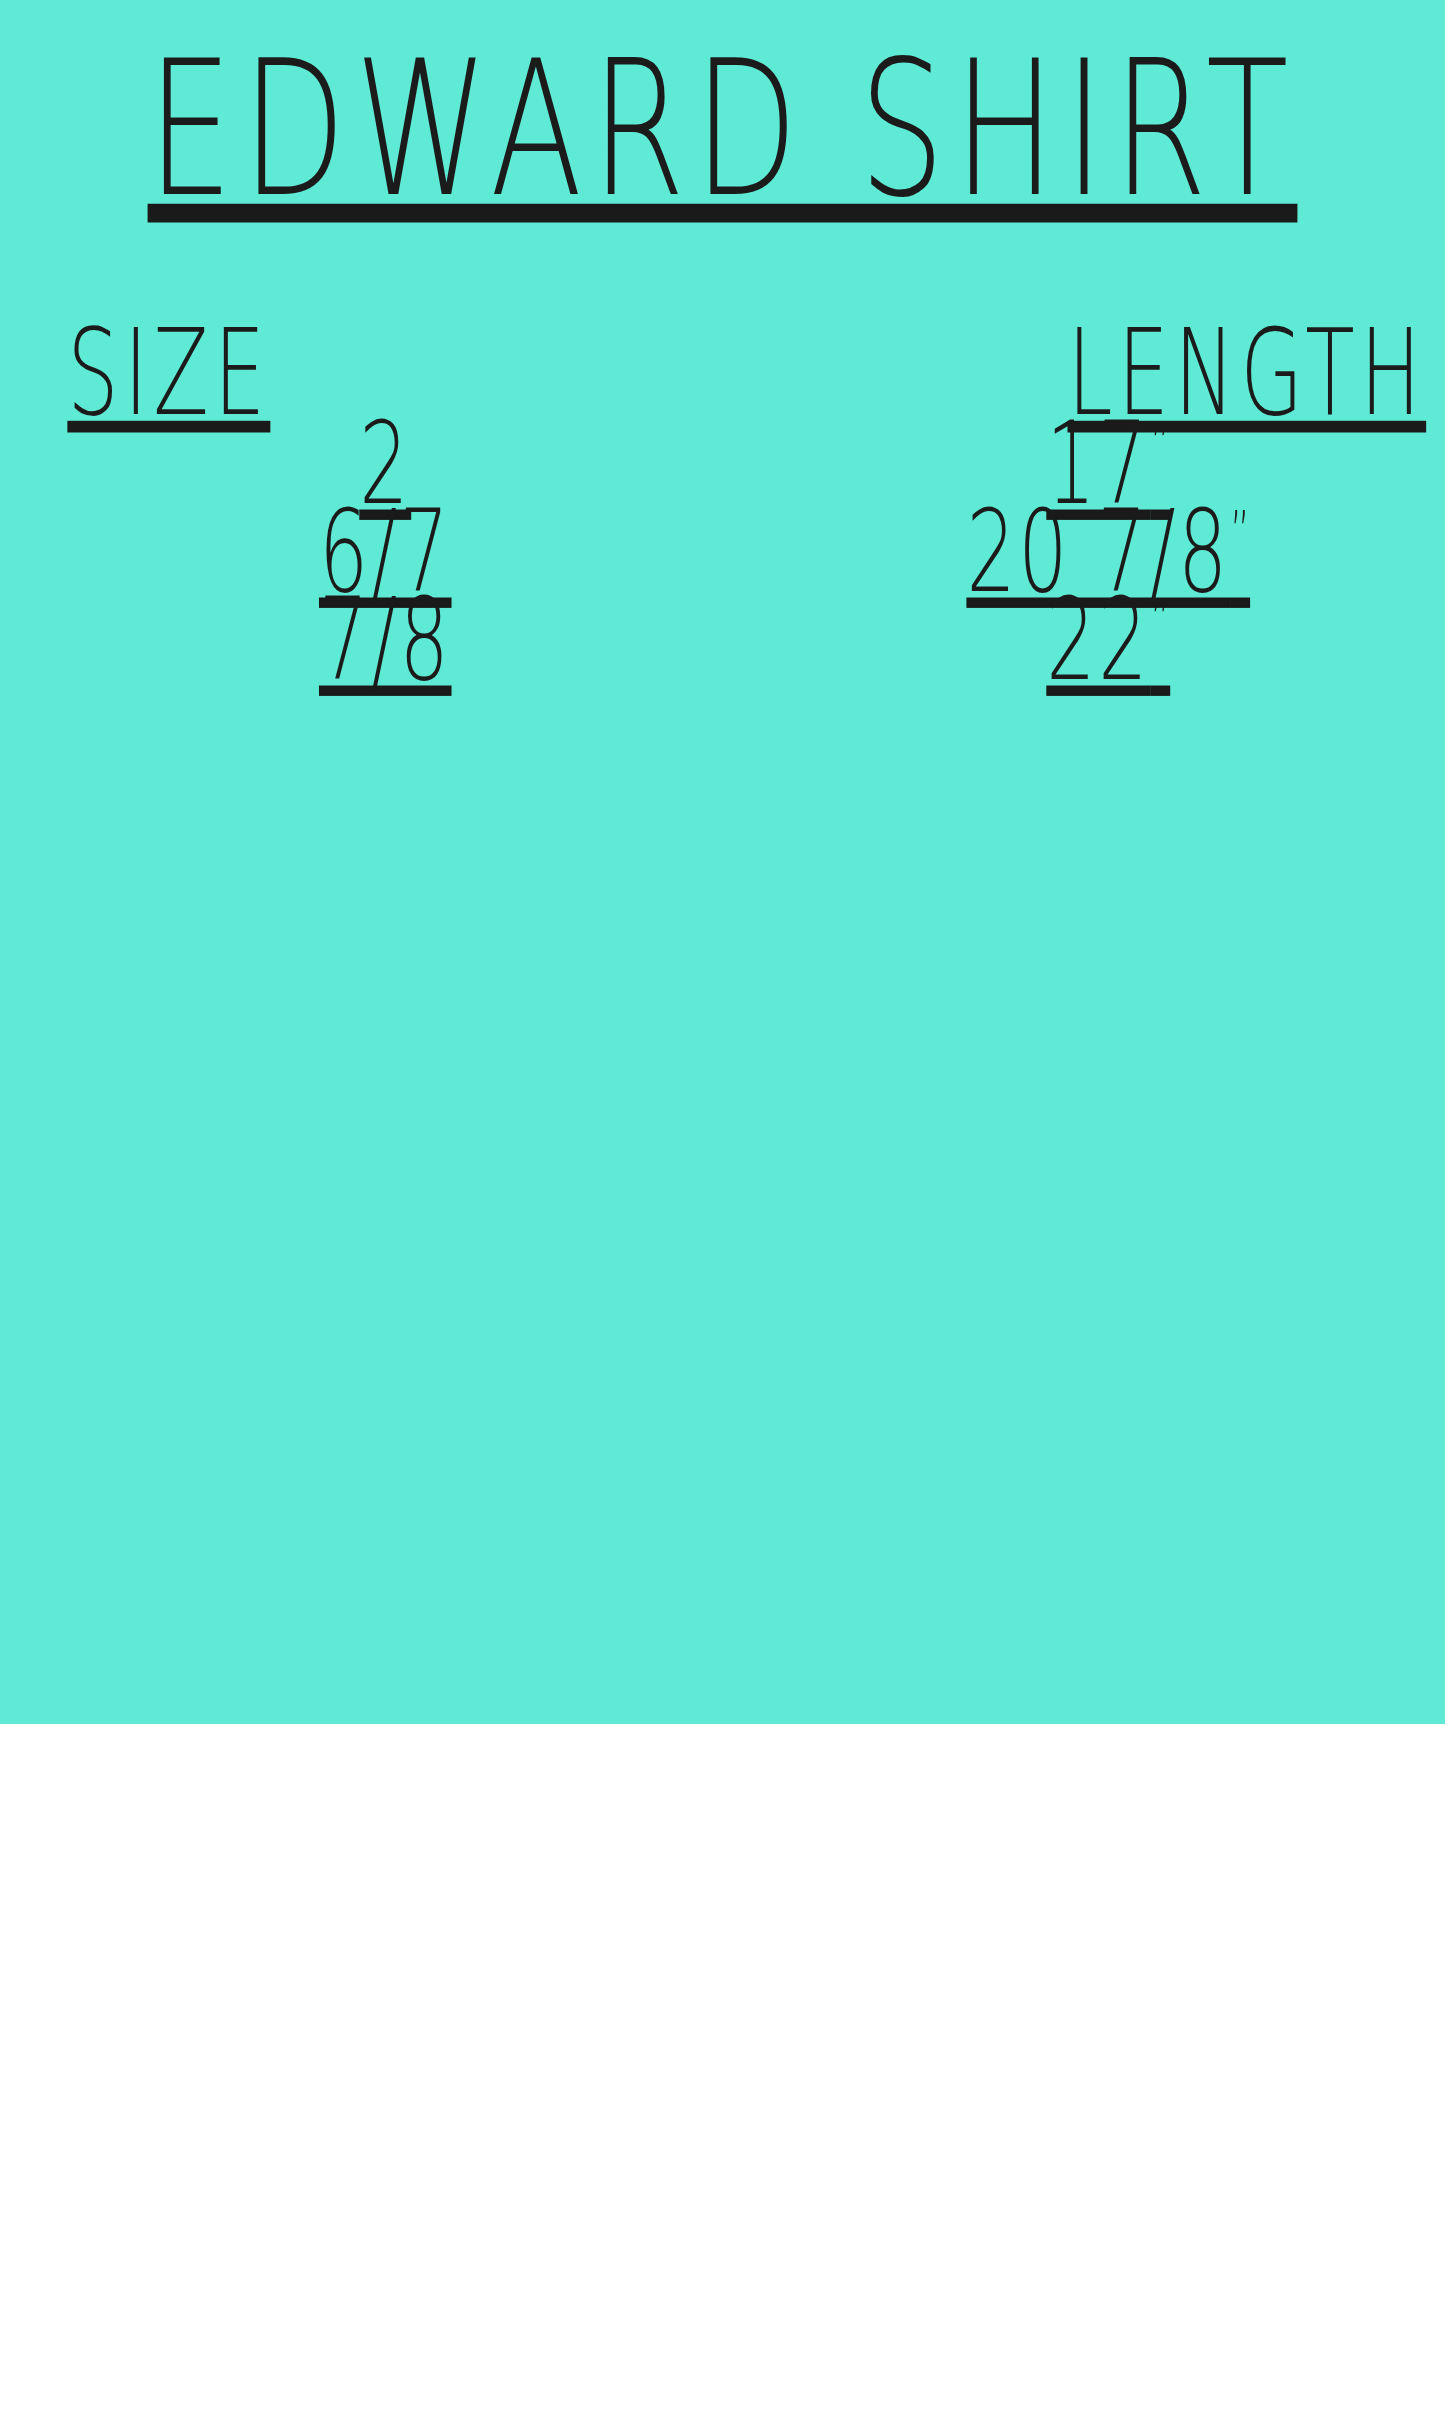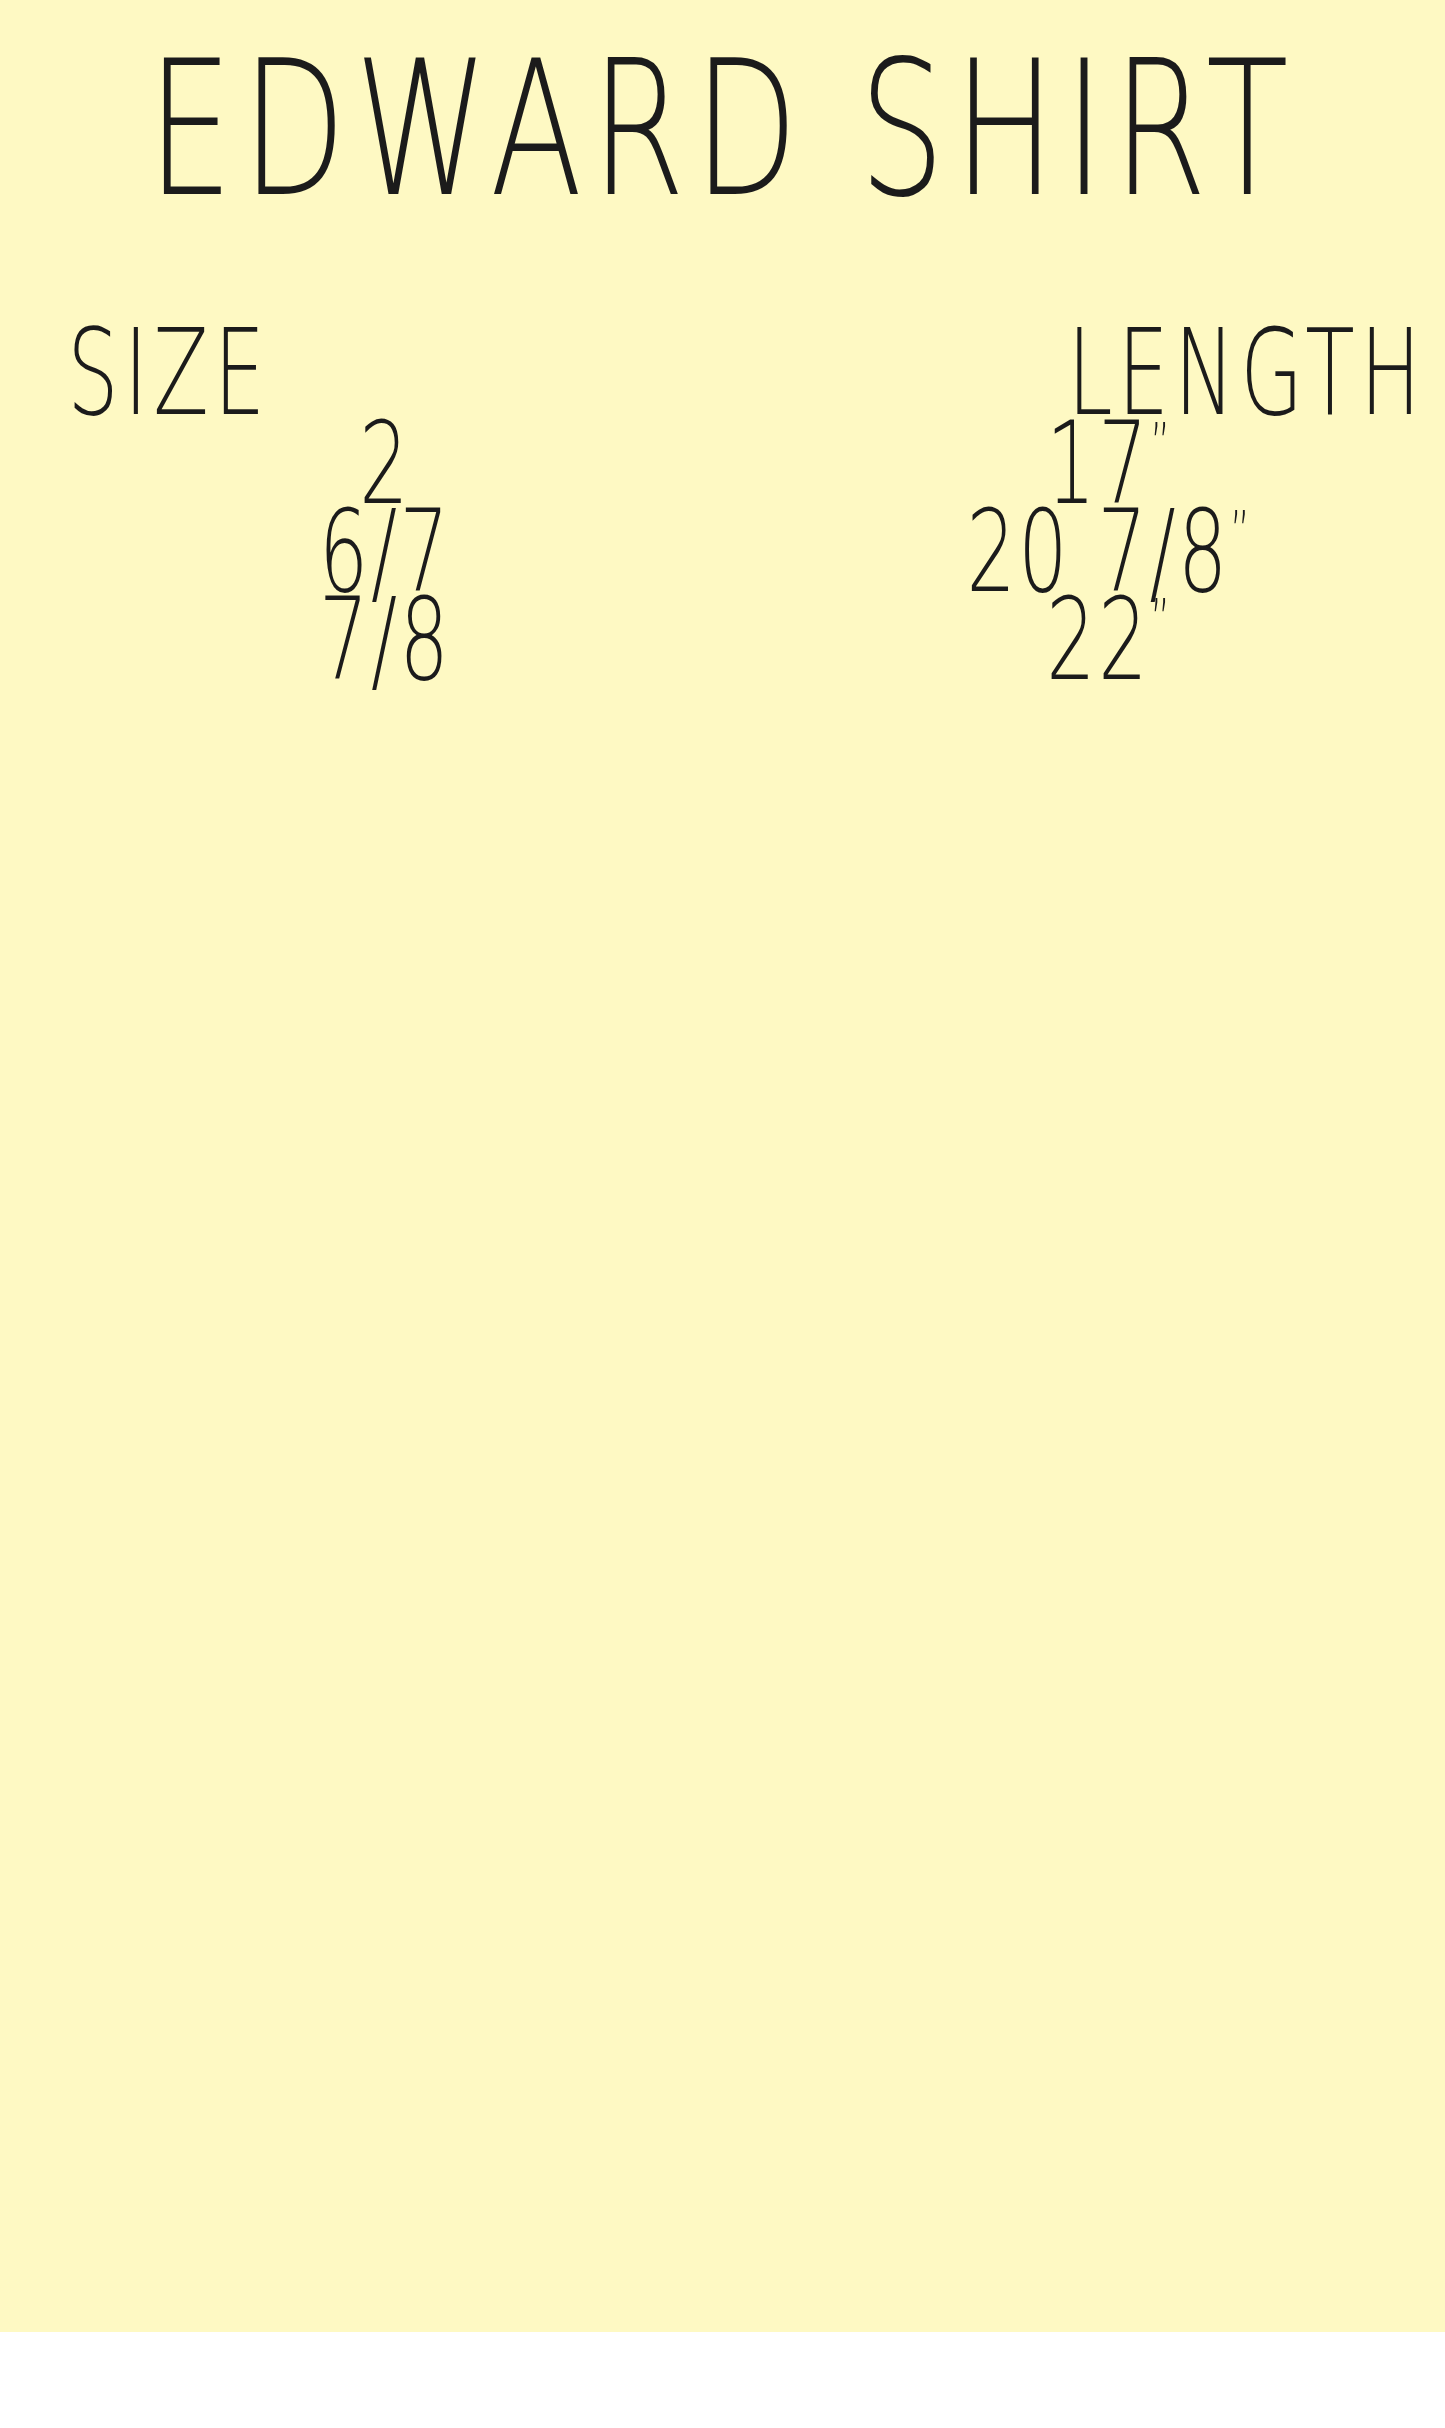--- a/index.html
+++ b/index.html
@@ -11,23 +11,24 @@
     width: 1445px;
     height: 2428px;
     font-family: "DejaVu Sans", sans-serif;
     color: #1a1a1a;
     overflow: hidden;
   }
 
   .page {
     position: relative;
     width: 1445px;
-    height: 2332px;
-    background: #fef9c3;
+    height: 1724px;
+    background: #5eead4;
     box-sizing: border-box;
+    text-decoration: underline;
   }
 
   
   .title {
     text-align: center;
     font-family: "DejaVu Sans", sans-serif;
     font-weight: 300;
     font-size: 150px;
     line-height: 1;
     letter-spacing: 10px;

